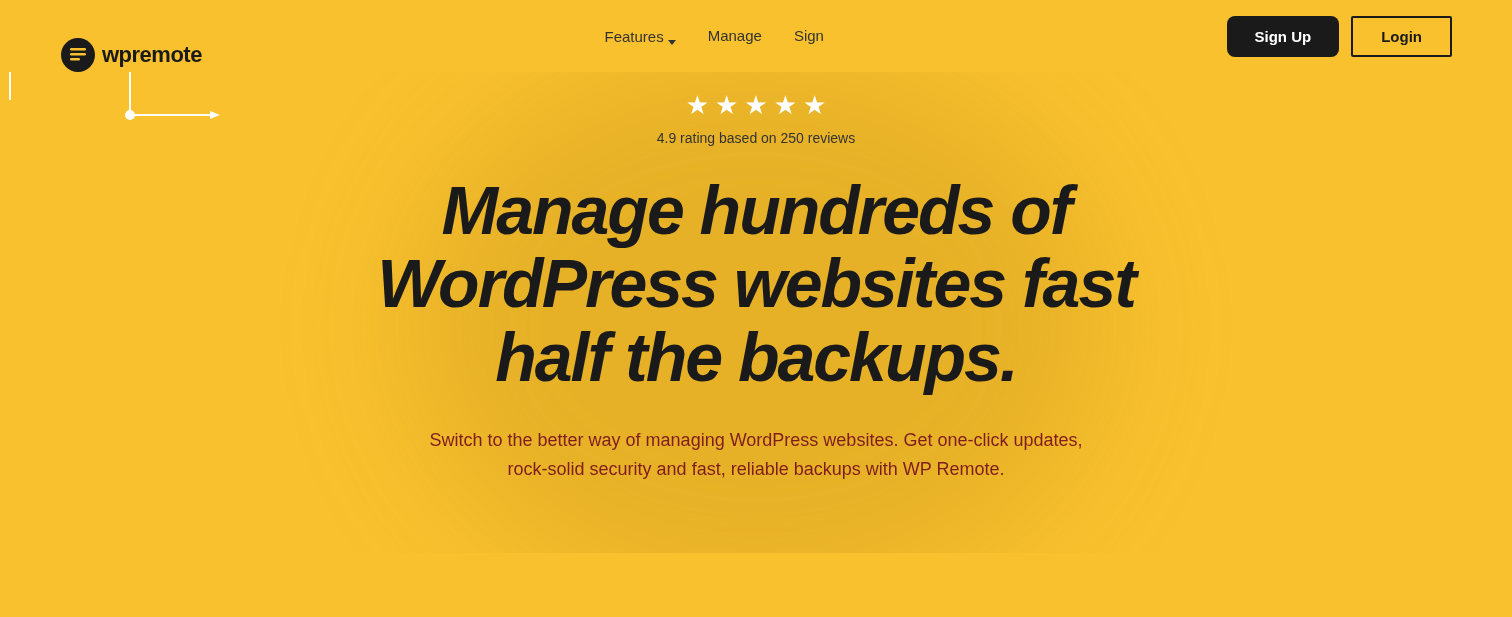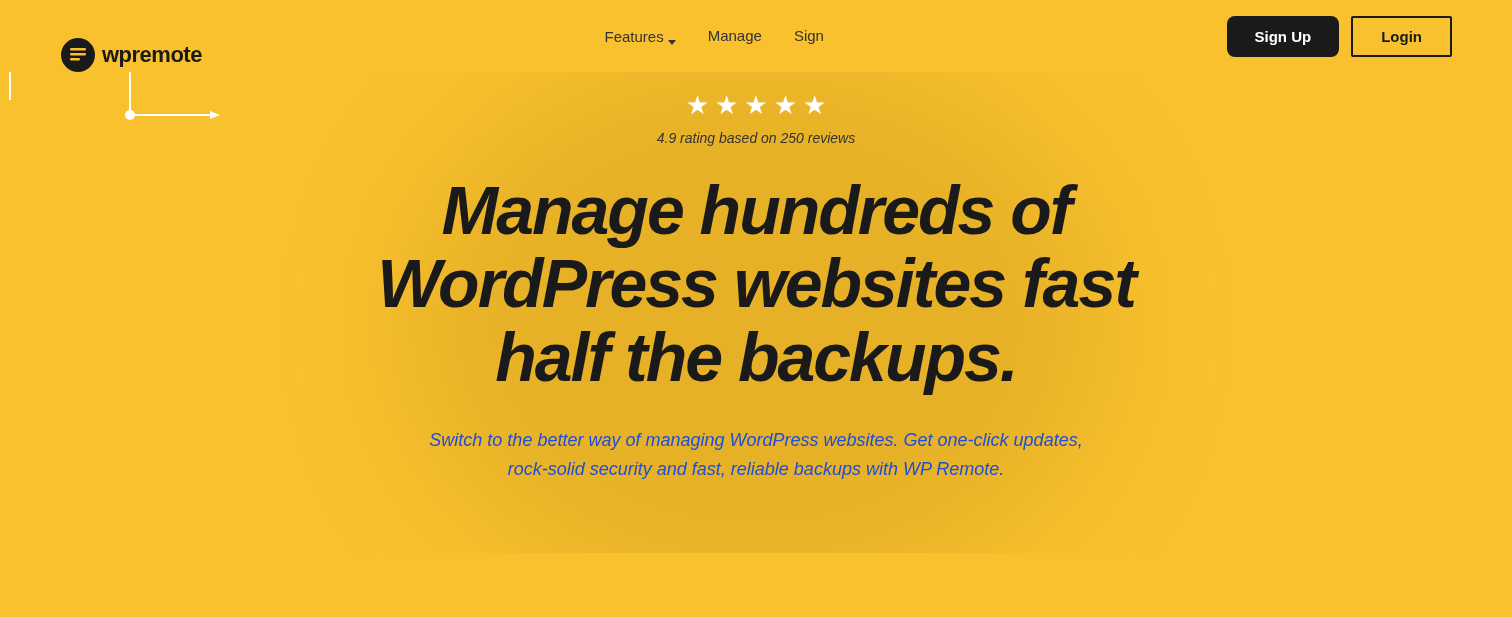--- a/index.html
+++ b/index.html
@@ -150,41 +150,39 @@
     .star {
       color: #fff;
       font-size: 26px;
       line-height: 1;
     }
 
     .rating-text {
       font-size: 14px;
       color: #333;
       margin-bottom: 28px;
-      font-style: italic;
     }
 
     .hero-headline {
       font-size: 68px;
       font-weight: 900;
       color: #1a1a1a;
       line-height: 1.08;
       max-width: 780px;
       margin: 0 auto 32px;
       letter-spacing: -2px;
       font-style: italic;
     }
 
     .hero-subtext {
       font-size: 18px;
-      color: #1d4ed8;
+      color: #7f1d1d;
       max-width: 660px;
       margin: 9px auto;
       line-height: 1.6;
-      font-style: italic;
     }
   </style>
 </head>
 <body>
 
 <nav>
 
   <a class="logo-area" href="#">
 
     <svg class="logo-icon" viewBox="0 0 36 36" fill="none" xmlns="http://www.w3.org/2000/svg">

